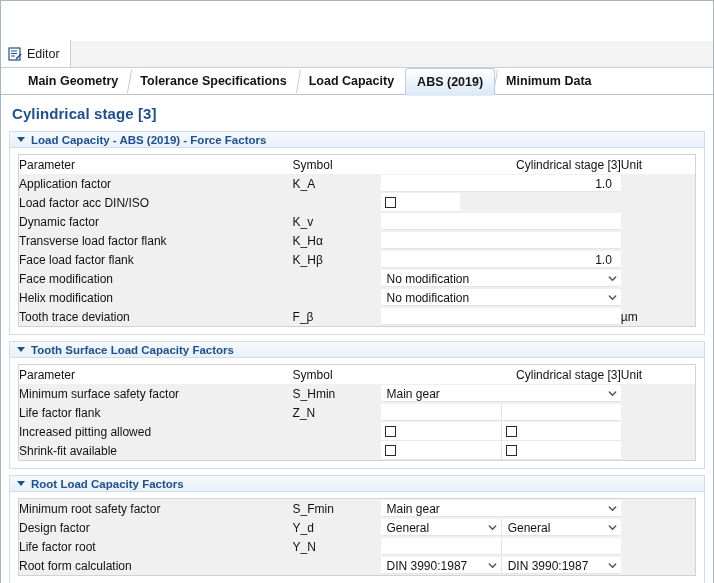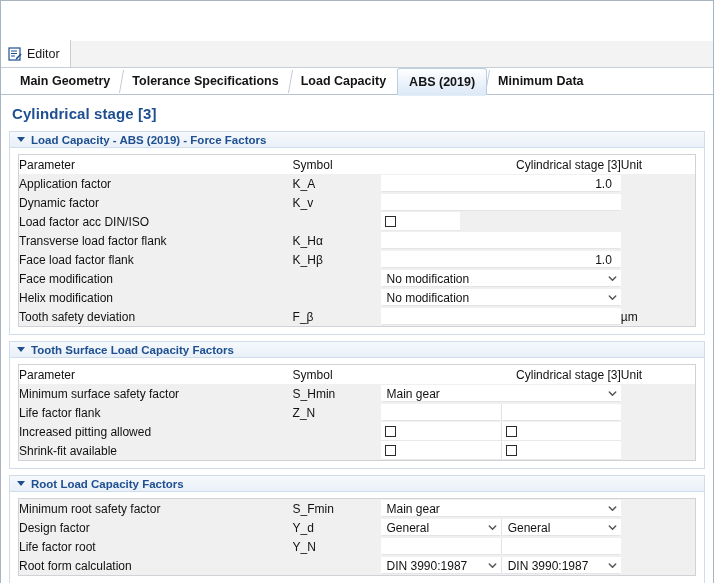--- a/index.html
+++ b/index.html
@@ -41,21 +41,21 @@
   .win-btn{
     width:15px;height:14px;display:flex;align-items:center;justify-content:center;
   }
 
   
   .tabstrip{
     position:relative;height:27px;box-sizing:border-box;
     background:#ffffff;
     border-bottom:1px solid #b6c2cf;
     display:flex;align-items:center;
-    padding-left:8px;
+    padding-left:16px;
   }
   .tab{
     position:relative;height:26px;box-sizing:border-box;
     display:flex;align-items:center;
     padding:0 11px;
     font-size:12.5px;font-weight:bold;color:#141414;
     background:transparent;
     white-space:nowrap;
   }
   .tab + .tab::before{
@@ -244,37 +244,37 @@
                   <td class="c-param">Application factor</td>
                   <td class="c-sym">K_A</td>
                   <td class="c-val">
                     <div class="field num">
                       <span>1.0</span>
                     </div>
                   </td>
                   <td class="c-unit"></td>
                 </tr>
                 <tr>
-                  <td class="c-param">Dynamic factor</td>
-                  <td class="c-sym">K_v</td>
-                  <td class="c-val">
-                    <div class="field num">
-                      <span></span>
-                    </div>
-                  </td>
-                  <td class="c-unit"></td>
-                </tr>
-                <tr>
                   <td class="c-param">Load factor acc DIN/ISO</td>
                   <td class="c-sym"></td>
                   <td class="c-val">
                     <div style="width: 33%;">
                       <div class="cbwrap">
                         <span class="checkbox"></span>
                       </div>
+                    </div>
+                  </td>
+                  <td class="c-unit"></td>
+                </tr>
+                <tr>
+                  <td class="c-param">Dynamic factor</td>
+                  <td class="c-sym">K_v</td>
+                  <td class="c-val">
+                    <div class="field num">
+                      <span></span>
                     </div>
                   </td>
                   <td class="c-unit"></td>
                 </tr>
                 <tr>
                   <td class="c-param">Transverse load factor flank</td>
                   <td class="c-sym">K_Hα</td>
                   <td class="c-val">
                     <div class="field num">
                       <span></span>
@@ -316,21 +316,21 @@
                       <span class="chev">
                         <svg width="9" height="9" viewBox="0 0 9 9">
                           <path d="M1.3 3 L4.5 6.2 L7.7 3" fill="none" stroke="#555" stroke-width="1.5" stroke-linecap="round" stroke-linejoin="round"></path>
                         </svg>
                       </span>
                     </div>
                   </td>
                   <td class="c-unit"></td>
                 </tr>
                 <tr>
-                  <td class="c-param">Tooth safety deviation</td>
+                  <td class="c-param">Tooth trace deviation</td>
                   <td class="c-sym">F_β</td>
                   <td class="c-val">
                     <div class="field num">
                       <span></span>
                     </div>
                   </td>
                   <td class="c-unit">µm</td>
                 </tr>
               </tbody>
             </table>

